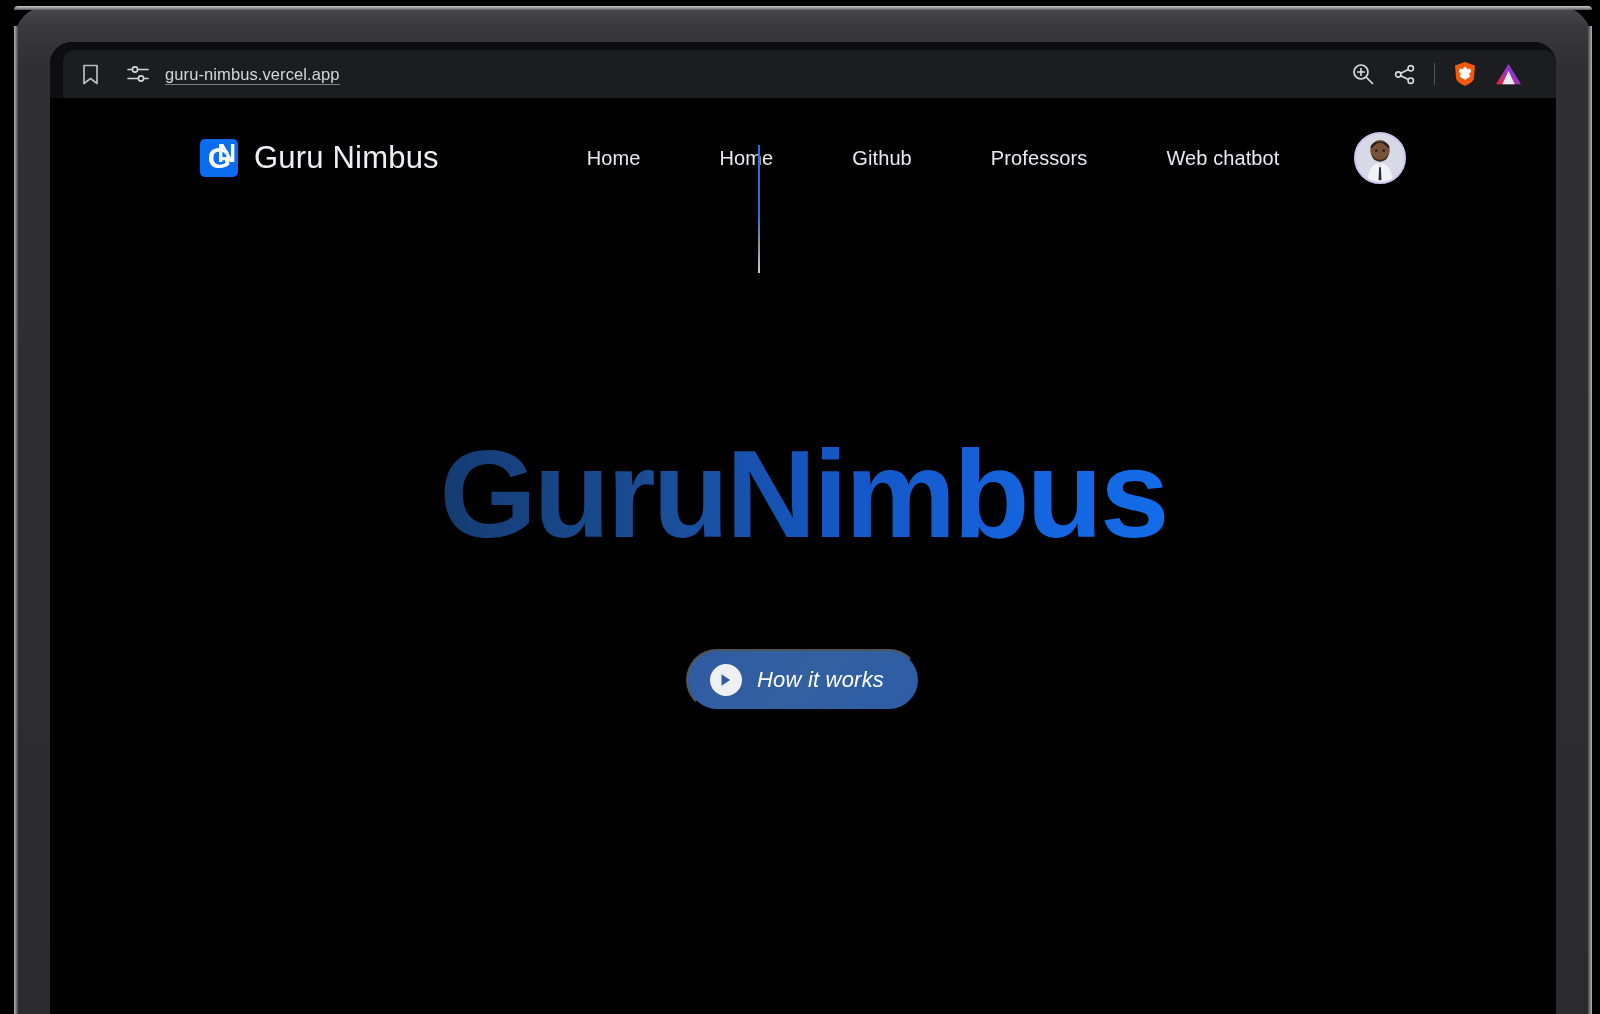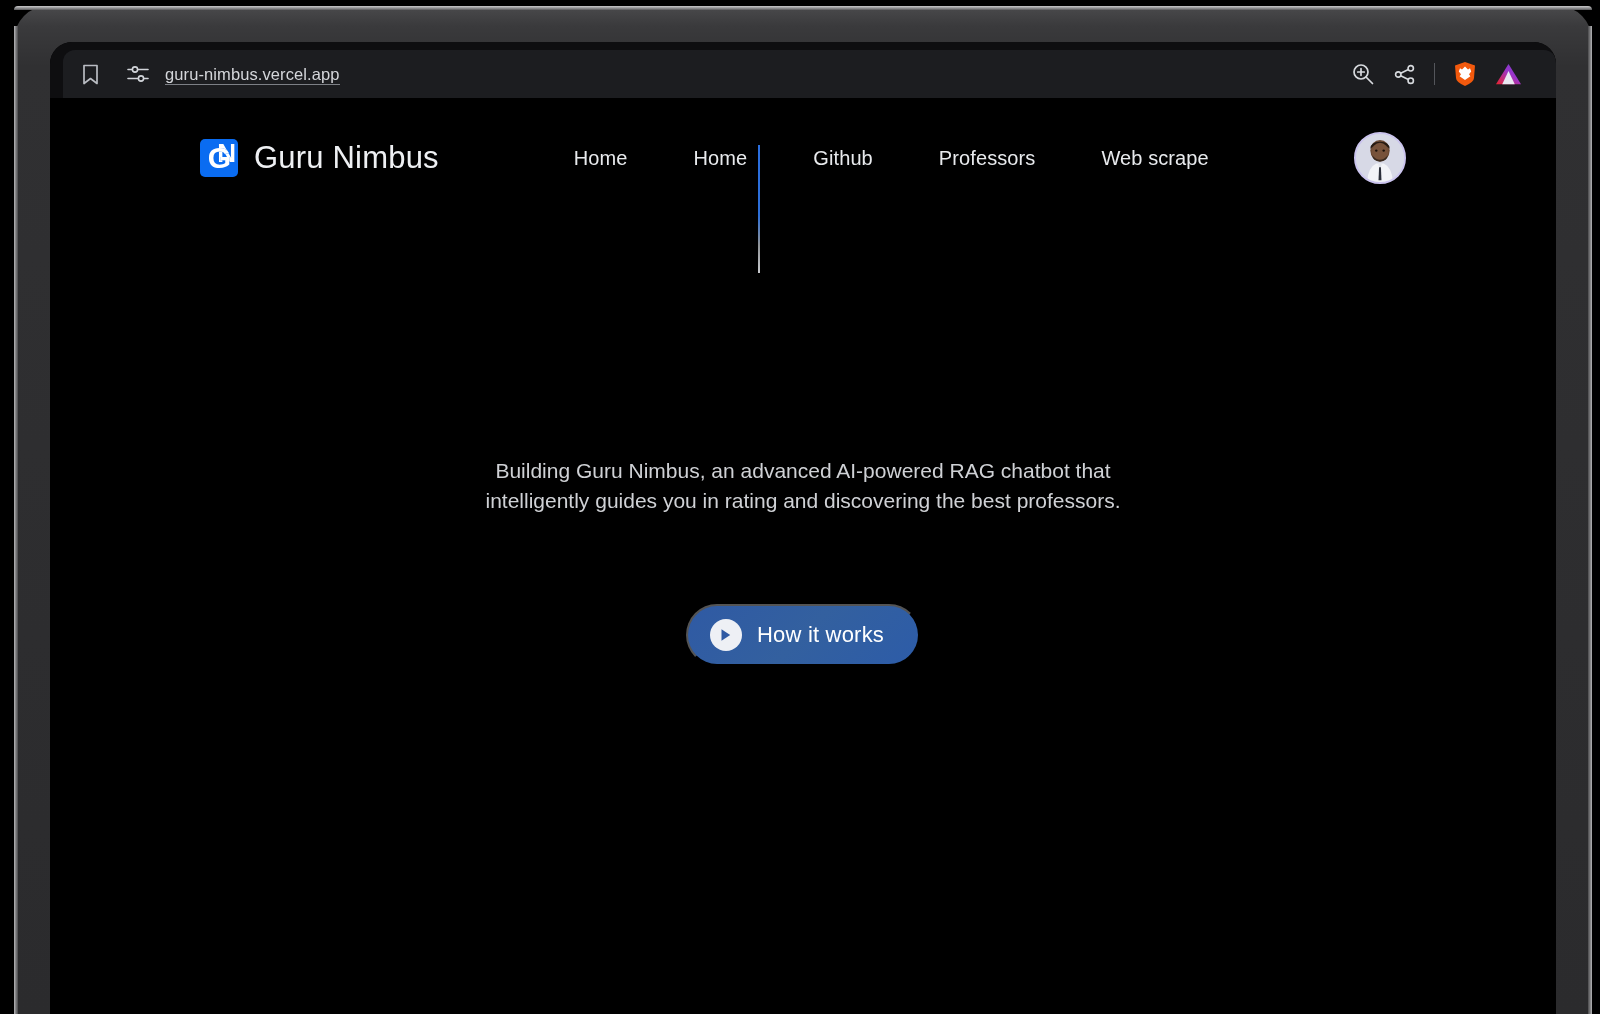--- a/index.html
+++ b/index.html
@@ -158,20 +158,21 @@
     flex:0 0 auto;
     position:relative;
   }
   .nav-link {
     color:#e8eaed;
     font-size:20px;
     font-weight:400;
     padding:0 33px;
     white-space:nowrap;
     letter-spacing:.1px;
+    margin-left:13px;
   }
   .nav-link:first-child { padding-left:0; }
 
   #nav-caret {
     position:absolute;
     left:184px;
     top:-2px;
     width:2px;
     height:128px;
     background:linear-gradient(180deg,#2b6fe0 0%,#2d6fd8 55%,#8f9397 78%,#c8cace 100%);
@@ -252,20 +253,21 @@
     align-items:center;
     gap:15px;
     height:62px;
     padding:0 34px 0 22px;
     border-radius:34px;
     background:linear-gradient(135deg,#2f5aa4 0%,#33609f 50%,#2d5ca8 100%);
     color:#ffffff;
     font-size:22px;
     letter-spacing:.2px;
     white-space:nowrap;
+    font-style:italic;
   }
   #play-badge {
     width:32px; height:32px;
     border-radius:50%;
     background:#eef0f5;
     display:flex; align-items:center; justify-content:center;
     flex:0 0 auto;
   }
 </style>
 </head>
@@ -361,42 +363,42 @@
             <span class="g-glyph">G</span>
           </div>
           <span id="brand-title">Guru Nimbus</span>
         </div>
 
         <div id="nav-links">
           <span class="nav-link">Home</span>
           <span class="nav-link">Home</span>
           <span class="nav-link">Github</span>
           <span class="nav-link">Professors</span>
-          <span class="nav-link">Web scrape</span>
+          <span class="nav-link">Web chatbot</span>
           <div id="nav-caret"></div>
         </div>
 
         <div id="avatar">
           <svg width="100%" height="100%" viewBox="0 0 52 52">
             <rect width="52" height="52" fill="#d7d9e6"></rect>
             <ellipse cx="26" cy="18" rx="10.5" ry="11.5" fill="#6b4a34"></ellipse>
             <path d="M15.5 16 Q26 7 36.5 16 Q36.5 9 26 8.5 Q15.5 9 15.5 16 Z" fill="#251a12"></path>
             <ellipse cx="26" cy="19.5" rx="9" ry="10" fill="#77523a"></ellipse>
             <path d="M17.5 23 Q26 33 34.5 23 Q34 29 26 30 Q18 29 17.5 23 Z" fill="#3a2a1e"></path>
             <circle cx="22" cy="18" r="1.3" fill="#1a1008"></circle>
             <circle cx="30" cy="18" r="1.3" fill="#1a1008"></circle>
             <path d="M12 52 Q13 36 22 32 L30 32 Q39 36 40 52 Z" fill="#f2f3f7"></path>
             <path d="M24 32 L26 40 L28 32 Z" fill="#e3e5ec"></path>
             <path d="M25 36 L27 36 L27.6 50 L24.4 50 Z" fill="#2b2f3a"></path>
           </svg>
         </div>
       </div>
 
       <div id="hero">
-        <p id="hero-subtitle">Building Guru Nimbus, an advanced AI-powered RAG chatbot that intelligently guides you in rating and discovering the best professors.</p>
+        <h1 id="hero-title">GuruNimbus</h1>
 
         <div id="hero-actions">
 
 
           <button id="btn-how">
             <span id="play-badge">
               <svg width="13" height="14" viewBox="0 0 13 14">
                 <path d="M2.5 1.2 L11.2 7 L2.5 12.8 Z" fill="#2f5aa4"></path>
               </svg>
             </span>

